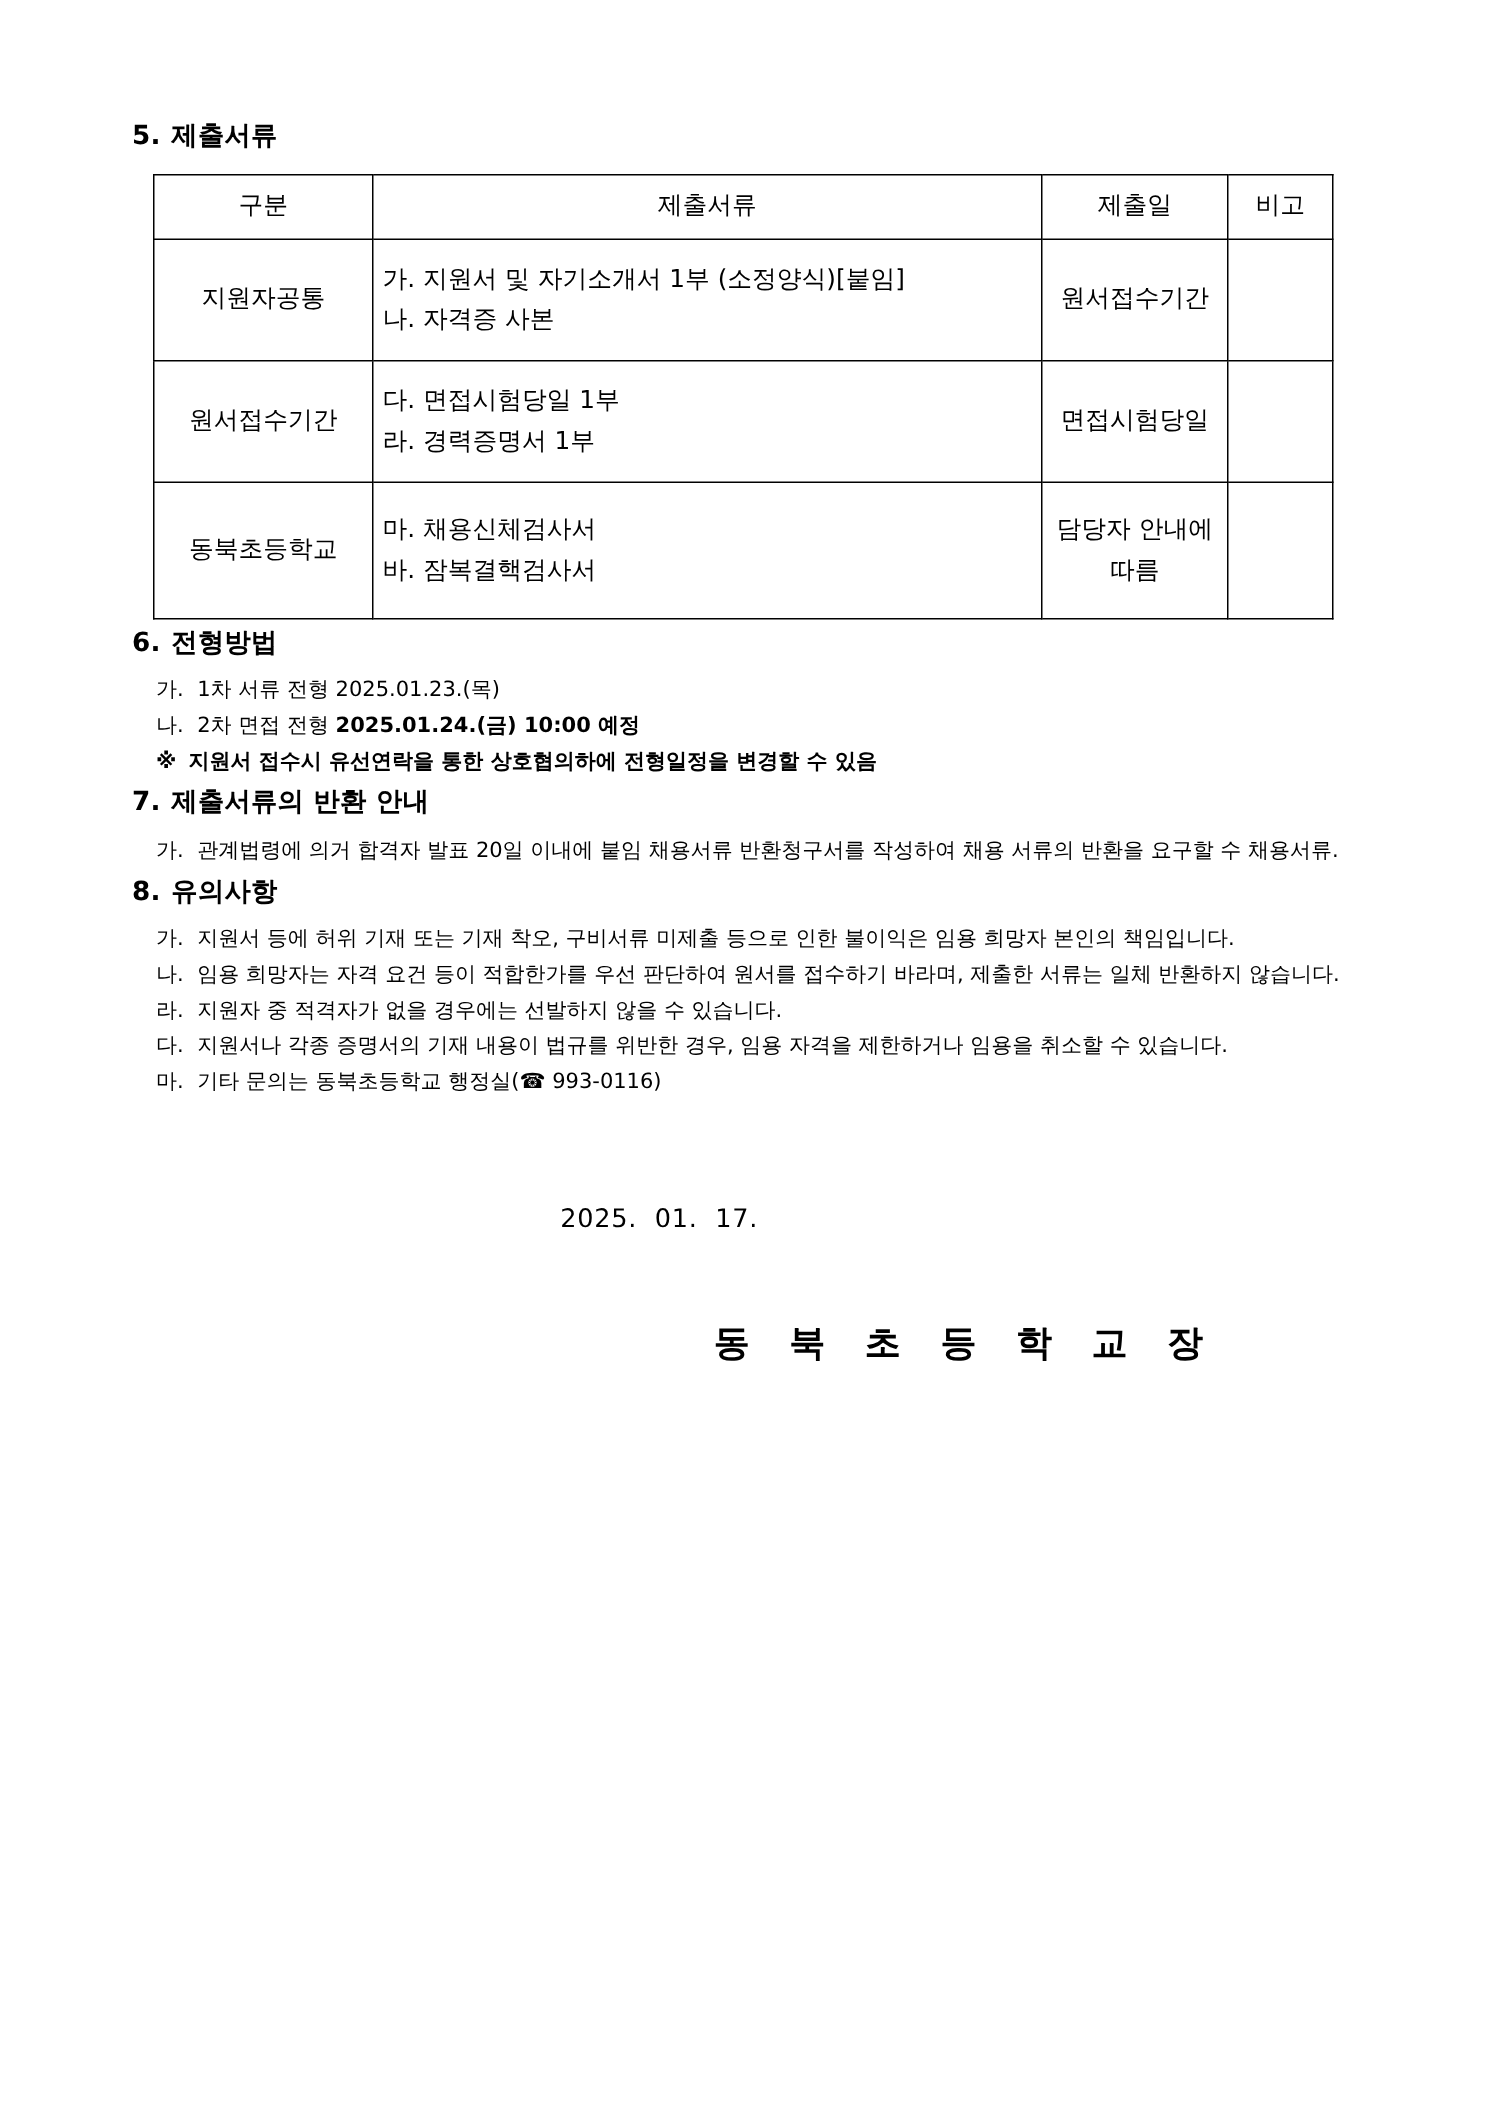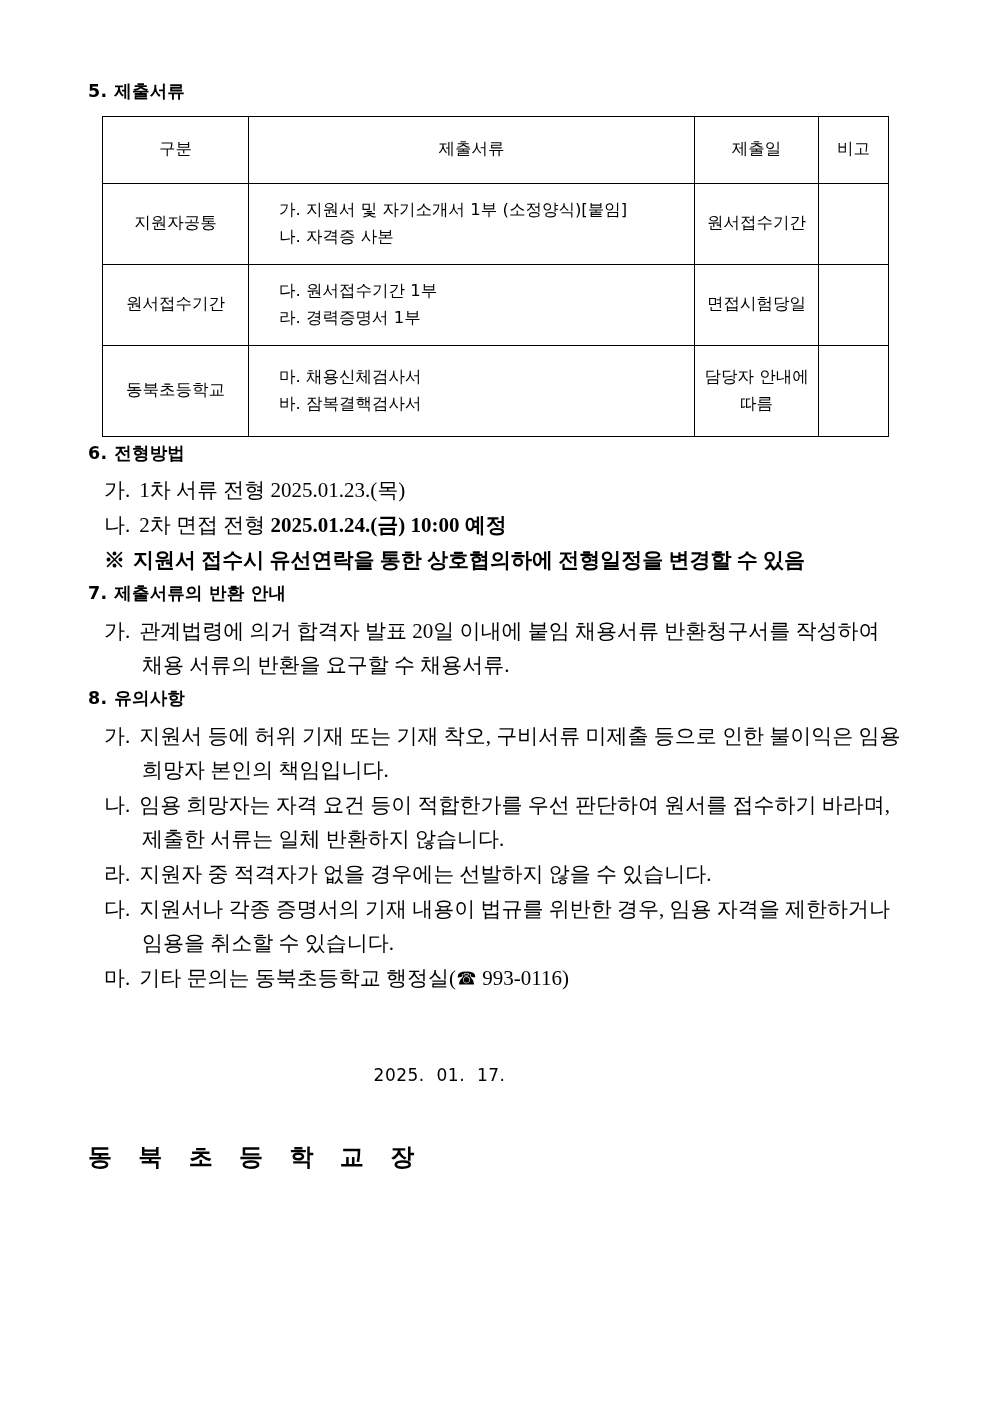--- a/index.html
+++ b/index.html
@@ -47,46 +47,45 @@
     border: 1px solid #000000;
     font-weight: normal;
     font-size: 16.5px;
     line-height: 1.62;
     padding: 4px 6px;
     vertical-align: middle;
   }
   .doc-table thead th {
     text-align: center;
     height: 30px;
-    padding: 18px 6px;
+    padding: 6px 6px;
   }
   .col-gubun   { width: 146px; }
   .col-docs    { width: 446px; }
   .col-date    { width: 124px; }
   .col-remark  { width: 70px;  }
 
   .cell-center { text-align: center; }
   .cell-left   { text-align: left; padding-left: 10px; }
   .row-body td { height: 72px; }
   .row-tall td { height: 82px; }
 
   .doclines { margin: 0; }
-  .doclines .ln { white-space: pre; display: block; margin-left: 24px; }
+  .doclines .ln { white-space: pre; display: block; }
 
   
   .block { margin-top: 5px; }
 
   .item {
-    font-size: 21px;
+    font-size: 14px;
     line-height: 1.62;
     margin: 0 0 1px 0;
     padding-left: 50px;
     text-indent: -34px;
     white-space: pre-wrap;
-    font-family: Liberation Serif, serif;
   }
   .item .mk { margin-right: 9px; }
   .item.note {
     font-weight: bold;
     padding-left: 38px;
     text-indent: -22px;
   }
   .item.note .mk { margin-right: 8px; }
   .item .bold { font-weight: bold; }
 
@@ -100,21 +99,21 @@
   .footer-date {
     margin-top: 70px;
     text-align: center;
     font-size: 17px;
     letter-spacing: 0.5px;
     white-space: pre;
     padding-right: 110px;
   }
   .footer-org {
     margin-top: 56px;
-    text-align: left;
+    text-align: right;
     font-size: 24px;
     font-weight: bold;
     letter-spacing: 9px;
     white-space: pre;
     padding-right: 90px;
   }
 </style>
 </head>
 <body>
 
@@ -146,21 +145,21 @@
             <span class="ln">나. 자격증 사본</span>
           </div>
         </td>
         <td class="cell-center">원서접수기간</td>
         <td class="cell-center"></td>
       </tr>
       <tr class="row-body">
         <td class="cell-center">원서접수기간</td>
         <td class="cell-left">
           <div class="doclines">
-            <span class="ln">다. 원서접수기간 1부</span>
+            <span class="ln">다. 면접시험당일 1부</span>
             <span class="ln">라. 경력증명서 1부</span>
           </div>
         </td>
         <td class="cell-center">면접시험당일</td>
         <td class="cell-center"></td>
       </tr>
       <tr class="row-tall">
         <td class="cell-center">동북초등학교</td>
         <td class="cell-left">
           <div class="doclines">

